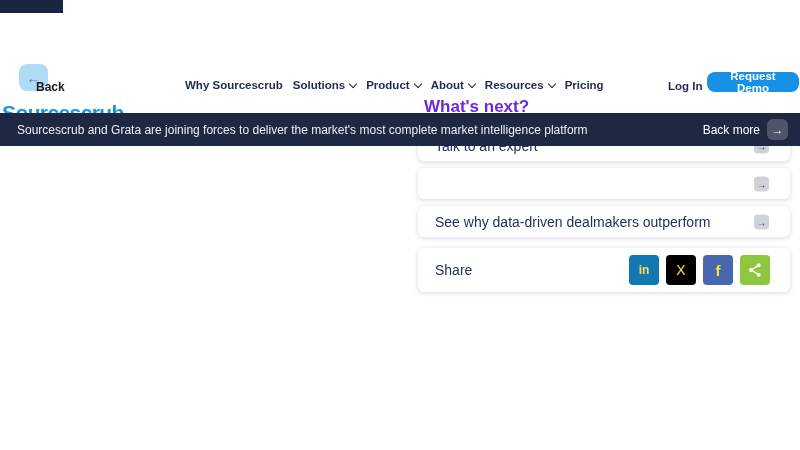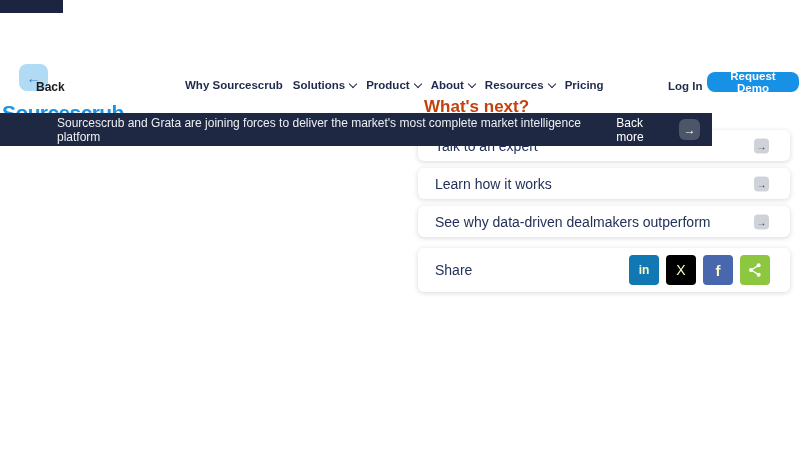--- a/index.html
+++ b/index.html
@@ -20,25 +20,25 @@
     font-size:11.5px;font-weight:600;color:#1f2b4d;white-space:nowrap;}
   .nav-item{display:flex;align-items:center;cursor:pointer;}
   .caret{width:5px;height:5px;border-right:1.6px solid #1f2b4d;border-bottom:1.6px solid #1f2b4d;
     transform:rotate(45deg);margin-left:5px;margin-top:-3px;}
   .login{position:absolute;left:668px;top:80px;font-size:11.5px;font-weight:600;color:#1f2b4d;cursor:pointer;}
   .demo-btn{position:absolute;left:707px;top:72px;width:92px;height:20px;background:#1791e6;color:#ffffff;
     border-radius:8px;font-size:11.5px;font-weight:700;display:flex;align-items:center;justify-content:center;
     border:none;cursor:pointer;}
 
   
-  .heading{position:absolute;left:424px;top:97px;font-size:17px;font-weight:700;color:#c2410c;}
+  .heading{position:absolute;left:424px;top:97px;font-size:17px;font-weight:700;color:#6d28d9;}
 
   
-  .banner{position:absolute;left:0;top:113px;width:672px;height:33px;background:#1f2842;z-index:5;
-    display:flex;align-items:center;padding-left:40px;}
+  .banner{position:absolute;left:0;top:113px;width:800px;height:33px;background:#1f2842;z-index:5;
+    display:flex;align-items:center;}
   .banner-msg{margin-left:17px;font-size:12px;color:#edeff4;}
   .banner-right{margin-left:auto;margin-right:12px;display:flex;align-items:center;gap:7px;cursor:pointer;}
   .learn-more{font-size:12px;color:#ffffff;}
   .learn-btn{width:21px;height:21px;border-radius:6px;background:#4d5569;color:#ffffff;
     display:flex;align-items:center;justify-content:center;font-size:12px;}
 
   
   .card-row{position:absolute;left:418px;width:372px;background:#ffffff;border-radius:6px;
     box-shadow:0 1px 5px rgba(30,40,70,0.18);display:flex;align-items:center;
     padding-left:17px;box-sizing:border-box;z-index:1;cursor:pointer;}
@@ -47,21 +47,21 @@
   .row-2{top:168px;}
   .row-3{top:206px;align-items:center;}
   .row-label{font-size:14px;color:#233159;}
   .row-arrow{position:absolute;right:21px;top:50%;transform:translateY(-50%);width:15px;height:15px;
     background:#cfd3d9;border-radius:4px;color:#2a3450;font-size:10px;
     display:flex;align-items:center;justify-content:center;}
 
   .share-row{top:248px;height:44px;cursor:default;}
   .share-icons{position:absolute;right:20px;top:7px;display:flex;gap:7px;}
   .sicon{width:30px;height:30px;border-radius:4px;display:flex;align-items:center;justify-content:center;
-    color:#fef9c3;cursor:pointer;}
+    color:#fde047;cursor:pointer;}
   .sicon-linkedin{background:#1178b3;font-size:12px;font-weight:700;}
   .sicon-x{background:#000000;font-size:14px;font-weight:500;}
   .sicon-facebook{background:#4867ad;font-size:15px;font-weight:700;}
   .sicon-share{background:#8dc63f;}
 </style>
 </head>
 <body>
 
 <div class="corner-bar"></div>
 
@@ -99,21 +99,20 @@
 <div class="login">Log In</div>
 <button class="demo-btn">Request Demo</button>
 
 <div class="heading">What's next?</div>
 
 <div class="card-row link-row row-1">
   <span class="row-label">Talk to an expert</span>
   <span class="row-arrow">→</span>
 </div>
 <div class="card-row link-row row-2">
-  <span class="row-label">Learn how it works</span>
   <span class="row-arrow">→</span>
 </div>
 <div class="card-row link-row row-3">
   <span class="row-label">See why data-driven dealmakers outperform</span>
   <span class="row-arrow">→</span>
 </div>
 
 <div class="card-row share-row">
   <span class="row-label">Share</span>
   <div class="share-icons">

